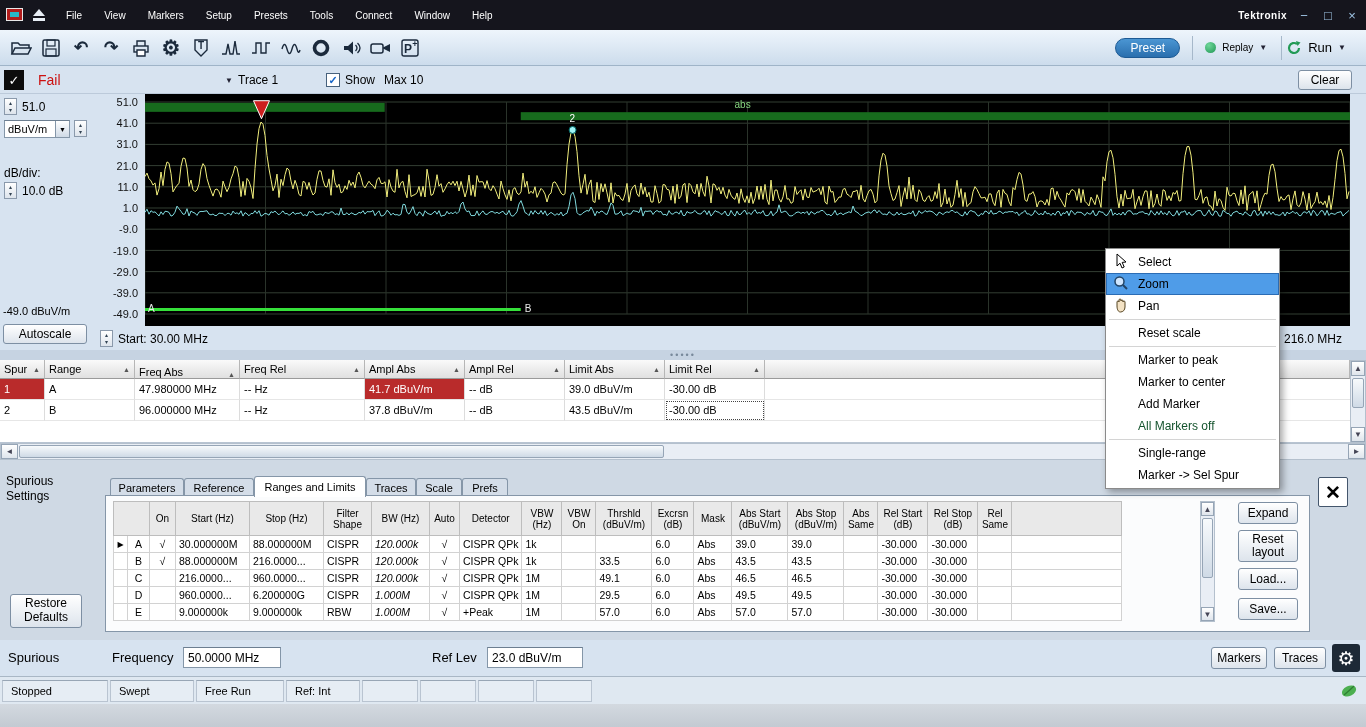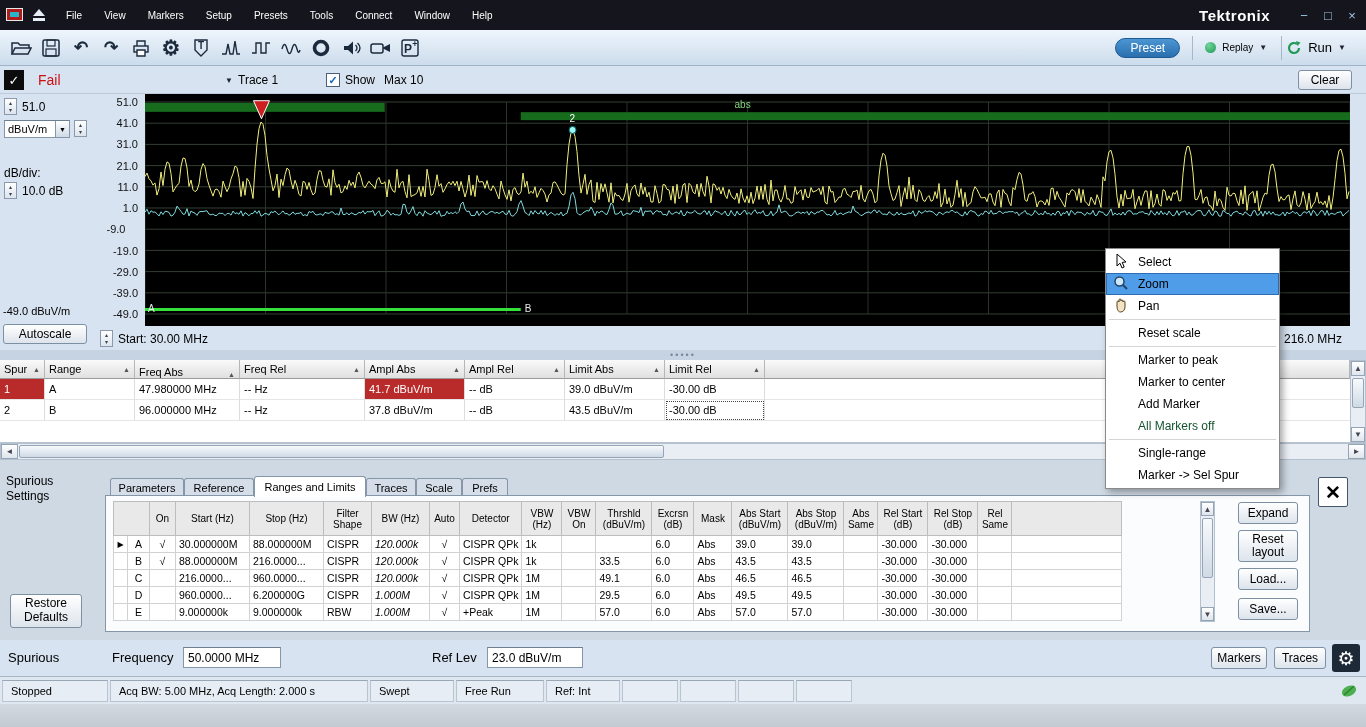--- a/index.html
+++ b/index.html
@@ -2,21 +2,21 @@
 <html><head>
 <meta charset="utf-8">
 <style>
   *{margin:0;padding:0;box-sizing:border-box}
   html,body{width:1366px;height:727px}
   body{font-family:"Liberation Sans",sans-serif;font-size:12px;background:#cfd9e4;position:relative;overflow:hidden;color:#000}
   .abs{position:absolute}
   
   .titlebar{background:#15151d;color:#fff;display:flex;align-items:center}
   .menu-item{padding:0 11px;font-size:10px;height:100%;display:flex;align-items:center;cursor:default}
-  .brand{font-weight:bold;font-size:15px;letter-spacing:.5px;margin-right:22px}
+  .brand{font-weight:bold;font-size:10px;letter-spacing:.5px;margin-right:5px}
   .winbtn{width:16px;text-align:center;color:#9fc4e4;font-size:13px;margin:0 4px}
   
   .toolbar{background:linear-gradient(#eef5fc,#ccdcec);border-bottom:1px solid #9fb4c8;display:flex;align-items:center;padding:0 6px}
   .tbtn{width:30px;height:30px;display:flex;align-items:center;justify-content:center}
   .tico{color:#1b2a3c;font-size:17px;font-weight:bold}
   .btn{background:linear-gradient(#ffffff,#dde4ec);border:1px solid #7d8fa3;border-radius:3px;display:flex;align-items:center;justify-content:center;font-size:12px}
   .sunken{background:#fff;border:1px solid #8496a8;border-top-color:#6c7e90}
   .spin{display:inline-flex;flex-direction:column;width:13px;height:17px;border:1px solid #8a99ab;background:linear-gradient(#fff,#dde4ec);font-size:6px;line-height:7px;align-items:center;justify-content:center;color:#345}
   .ytick{position:absolute;width:44px;text-align:right;font-size:11px;color:#111}
   
@@ -218,21 +218,21 @@
     <div class="abs btn" style="left:3px;top:230px;width:84px;height:20px;">
       <span>Autoscale</span>
     </div>
 
     <span class="ytick" style="left:94px;top:2px;">51.0</span>
     <span class="ytick" style="left:94px;top:23px;">41.0</span>
     <span class="ytick" style="left:94px;top:44px;">31.0</span>
     <span class="ytick" style="left:94px;top:66px;">21.0</span>
     <span class="ytick" style="left:94px;top:87px;">11.0</span>
     <span class="ytick" style="left:94px;top:108px;">1.0</span>
-    <span class="ytick" style="left:94px;top:129px;text-align:center;">-9.0</span>
+    <span class="ytick" style="left:94px;top:129px;">-9.0</span>
     <span class="ytick" style="left:94px;top:151px;">-19.0</span>
     <span class="ytick" style="left:94px;top:172px;">-29.0</span>
     <span class="ytick" style="left:94px;top:193px;">-39.0</span>
     <span class="ytick" style="left:94px;top:214px;">-49.0</span>
 
     <svg id="plot-svg" class="abs" style="left:145px;top:0;" width="1205" height="232" viewBox="0 0 1205 232">
       <rect x="0" y="0" width="1205" height="232" fill="#000"></rect>
       <g id="grid-layer">
           <line x1="0" x2="1205" y1="8" y2="8" stroke="#333e33"></line>
           <line x1="0" x2="1205" y1="29.2" y2="29.2" stroke="#333e33"></line>
@@ -643,23 +643,20 @@
       </div>
     <div class="abs" style="left:1332px;top:4px;width:28px;height:28px;background:#1d2936;border-radius:3px;display:flex;align-items:center;justify-content:center;color:#fff;font-size:19px;">
       <span>⚙</span>
     </div>
   </div>
 
   <div class="abs statusbar" style="left:0;top:676px;width:1366px;height:28px;">
     <div class="statuscell" style="width:106px;">
         <span>Stopped</span>
       </div>
-    <div class="statuscell" style="width:258px;">
-        <span>Acq BW: 5.00 MHz, Acq Length: 2.000 s</span>
-      </div>
     <div class="statuscell" style="width:84px;">
         <span>Swept</span>
       </div>
     <div class="statuscell" style="width:88px;">
         <span>Free Run</span>
       </div>
     <div class="statuscell" style="width:74px;">
         <span>Ref: Int</span>
       </div>
     <div class="statuscell" style="width:56px;"></div>

